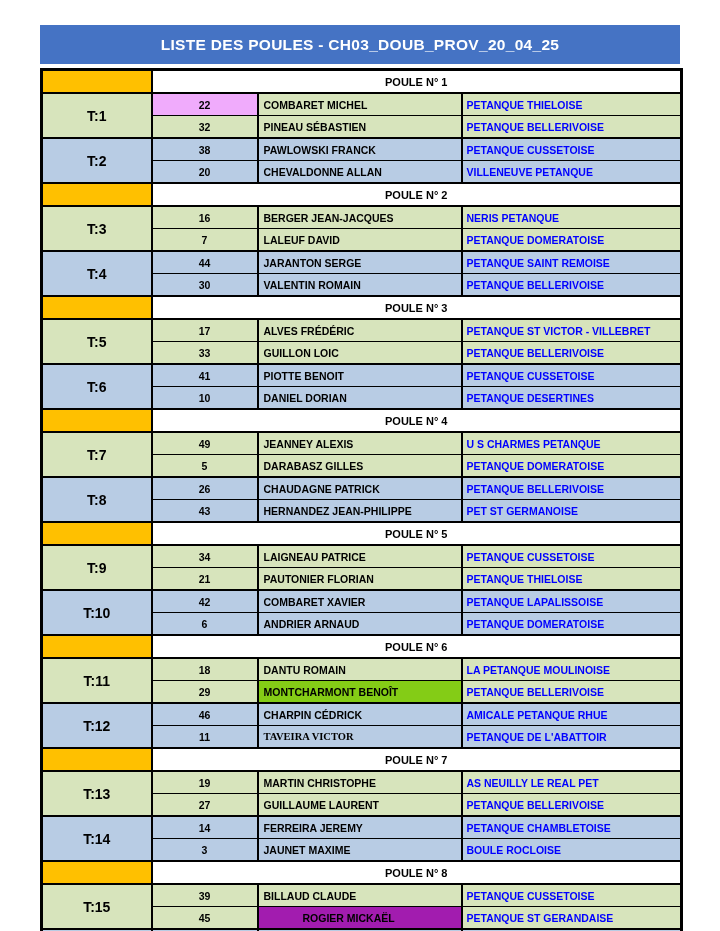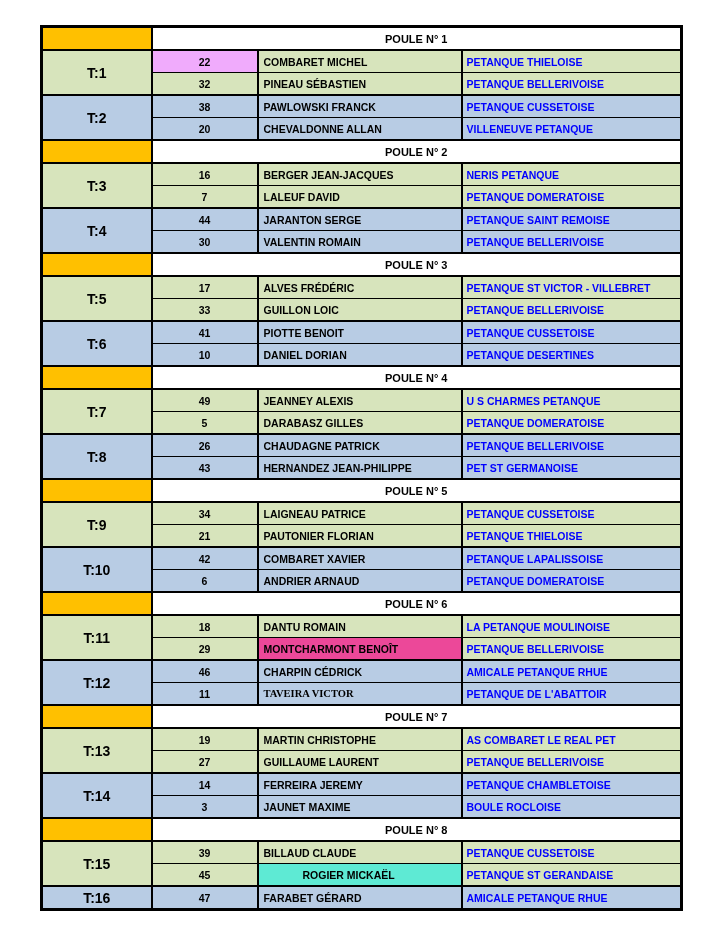--- a/index.html
+++ b/index.html
@@ -30,20 +30,23 @@
   td.num{text-align:center;}
   td.name{padding-left:5px;}
   td.club{padding-left:4px;}
   tr.pair-top td.cellrow{border-bottom-width:1px;}
   tr.pair-bottom td.cellrow{border-top-width:1px;}
 </style>
 </head>
 <body>
 
 <div class="page">
+  <div class="title-bar" style="background: rgb(69, 115, 196);">
+    <span class="title-text" style="color: rgb(255, 255, 255);">LISTE DES POULES - CH03_DOUB_PROV_20_04_25</span>
+  </div>
   <table class="poules">
     <colgroup>
       <col style="width:110px">
         <col style="width:106px">
         <col style="width:204px">
         <col style="width:220px">
     </colgroup>
     <tbody id="poules-body">
         <tr>
           <td class="corner" style="background: rgb(255, 192, 0);"></td>
@@ -180,21 +183,21 @@
           <td class="poule-label" colspan="3" style="background: rgb(255, 255, 255);">POULE N° 6</td>
         </tr>
         <tr class="pair-top">
           <td class="tcell" rowspan="2" style="background: rgb(215, 228, 188);">T:11</td>
           <td class="num cellrow" style="background: rgb(215, 228, 188);">18</td>
           <td class="name cellrow" style="background: rgb(215, 228, 188);">DANTU ROMAIN</td>
           <td class="club cellrow" style="background: rgb(215, 228, 188); color: rgb(0, 0, 255);">LA PETANQUE MOULINOISE</td>
         </tr>
         <tr class="pair-bottom">
           <td class="num cellrow" style="background: rgb(215, 228, 188);">29</td>
-          <td class="name cellrow" style="background: #ec4899;">MONTCHARMONT BENOÎT</td>
+          <td class="name cellrow" style="background: #84cc16;">MONTCHARMONT BENOÎT</td>
           <td class="club cellrow" style="background: rgb(215, 228, 188); color: rgb(0, 0, 255);">PETANQUE BELLERIVOISE</td>
         </tr>
         <tr class="pair-top">
           <td class="tcell" rowspan="2" style="background: rgb(184, 204, 228);">T:12</td>
           <td class="num cellrow" style="background: rgb(184, 204, 228);">46</td>
           <td class="name cellrow" style="background: rgb(184, 204, 228);">CHARPIN CÉDRICK</td>
           <td class="club cellrow" style="background: rgb(184, 204, 228); color: rgb(0, 0, 255);">AMICALE PETANQUE RHUE</td>
         </tr>
         <tr class="pair-bottom">
           <td class="num cellrow" style="background: rgb(184, 204, 228);">11</td>
@@ -202,21 +205,21 @@
           <td class="club cellrow" style="background: rgb(184, 204, 228); color: rgb(0, 0, 255);">PETANQUE DE L'ABATTOIR</td>
         </tr>
         <tr>
           <td class="corner" style="background: rgb(255, 192, 0);"></td>
           <td class="poule-label" colspan="3" style="background: rgb(255, 255, 255);">POULE N° 7</td>
         </tr>
         <tr class="pair-top">
           <td class="tcell" rowspan="2" style="background: rgb(215, 228, 188);">T:13</td>
           <td class="num cellrow" style="background: rgb(215, 228, 188);">19</td>
           <td class="name cellrow" style="background: rgb(215, 228, 188);">MARTIN CHRISTOPHE</td>
-          <td class="club cellrow" style="background: rgb(215, 228, 188); color: rgb(0, 0, 255);">AS COMBARET LE REAL PET</td>
+          <td class="club cellrow" style="background: rgb(215, 228, 188); color: rgb(0, 0, 255);">AS NEUILLY LE REAL PET</td>
         </tr>
         <tr class="pair-bottom">
           <td class="num cellrow" style="background: rgb(215, 228, 188);">27</td>
           <td class="name cellrow" style="background: rgb(215, 228, 188);">GUILLAUME LAURENT</td>
           <td class="club cellrow" style="background: rgb(215, 228, 188); color: rgb(0, 0, 255);">PETANQUE BELLERIVOISE</td>
         </tr>
         <tr class="pair-top">
           <td class="tcell" rowspan="2" style="background: rgb(184, 204, 228);">T:14</td>
           <td class="num cellrow" style="background: rgb(184, 204, 228);">14</td>
           <td class="name cellrow" style="background: rgb(184, 204, 228);">FERREIRA JEREMY</td>
@@ -232,21 +235,21 @@
           <td class="poule-label" colspan="3" style="background: rgb(255, 255, 255);">POULE N° 8</td>
         </tr>
         <tr class="pair-top">
           <td class="tcell" rowspan="2" style="background: rgb(215, 228, 188);">T:15</td>
           <td class="num cellrow" style="background: rgb(215, 228, 188);">39</td>
           <td class="name cellrow" style="background: rgb(215, 228, 188);">BILLAUD CLAUDE</td>
           <td class="club cellrow" style="background: rgb(215, 228, 188); color: rgb(0, 0, 255);">PETANQUE CUSSETOISE</td>
         </tr>
         <tr class="pair-bottom">
           <td class="num cellrow" style="background: rgb(215, 228, 188);">45</td>
-          <td class="name cellrow" style="background: #5eead4; padding-left: 44px;">ROGIER MICKAËL</td>
+          <td class="name cellrow" style="background: #a21caf; padding-left: 44px;">ROGIER MICKAËL</td>
           <td class="club cellrow" style="background: rgb(215, 228, 188); color: rgb(0, 0, 255);">PETANQUE ST GERANDAISE</td>
         </tr>
         <tr class="pair-top">
           <td class="tcell" rowspan="2" style="background: rgb(184, 204, 228);">T:16</td>
           <td class="num cellrow" style="background: rgb(184, 204, 228);">47</td>
           <td class="name cellrow" style="background: rgb(184, 204, 228);">FARABET GÉRARD</td>
           <td class="club cellrow" style="background: rgb(184, 204, 228); color: rgb(0, 0, 255);">AMICALE PETANQUE RHUE</td>
         </tr>
       </tbody>
   </table>

